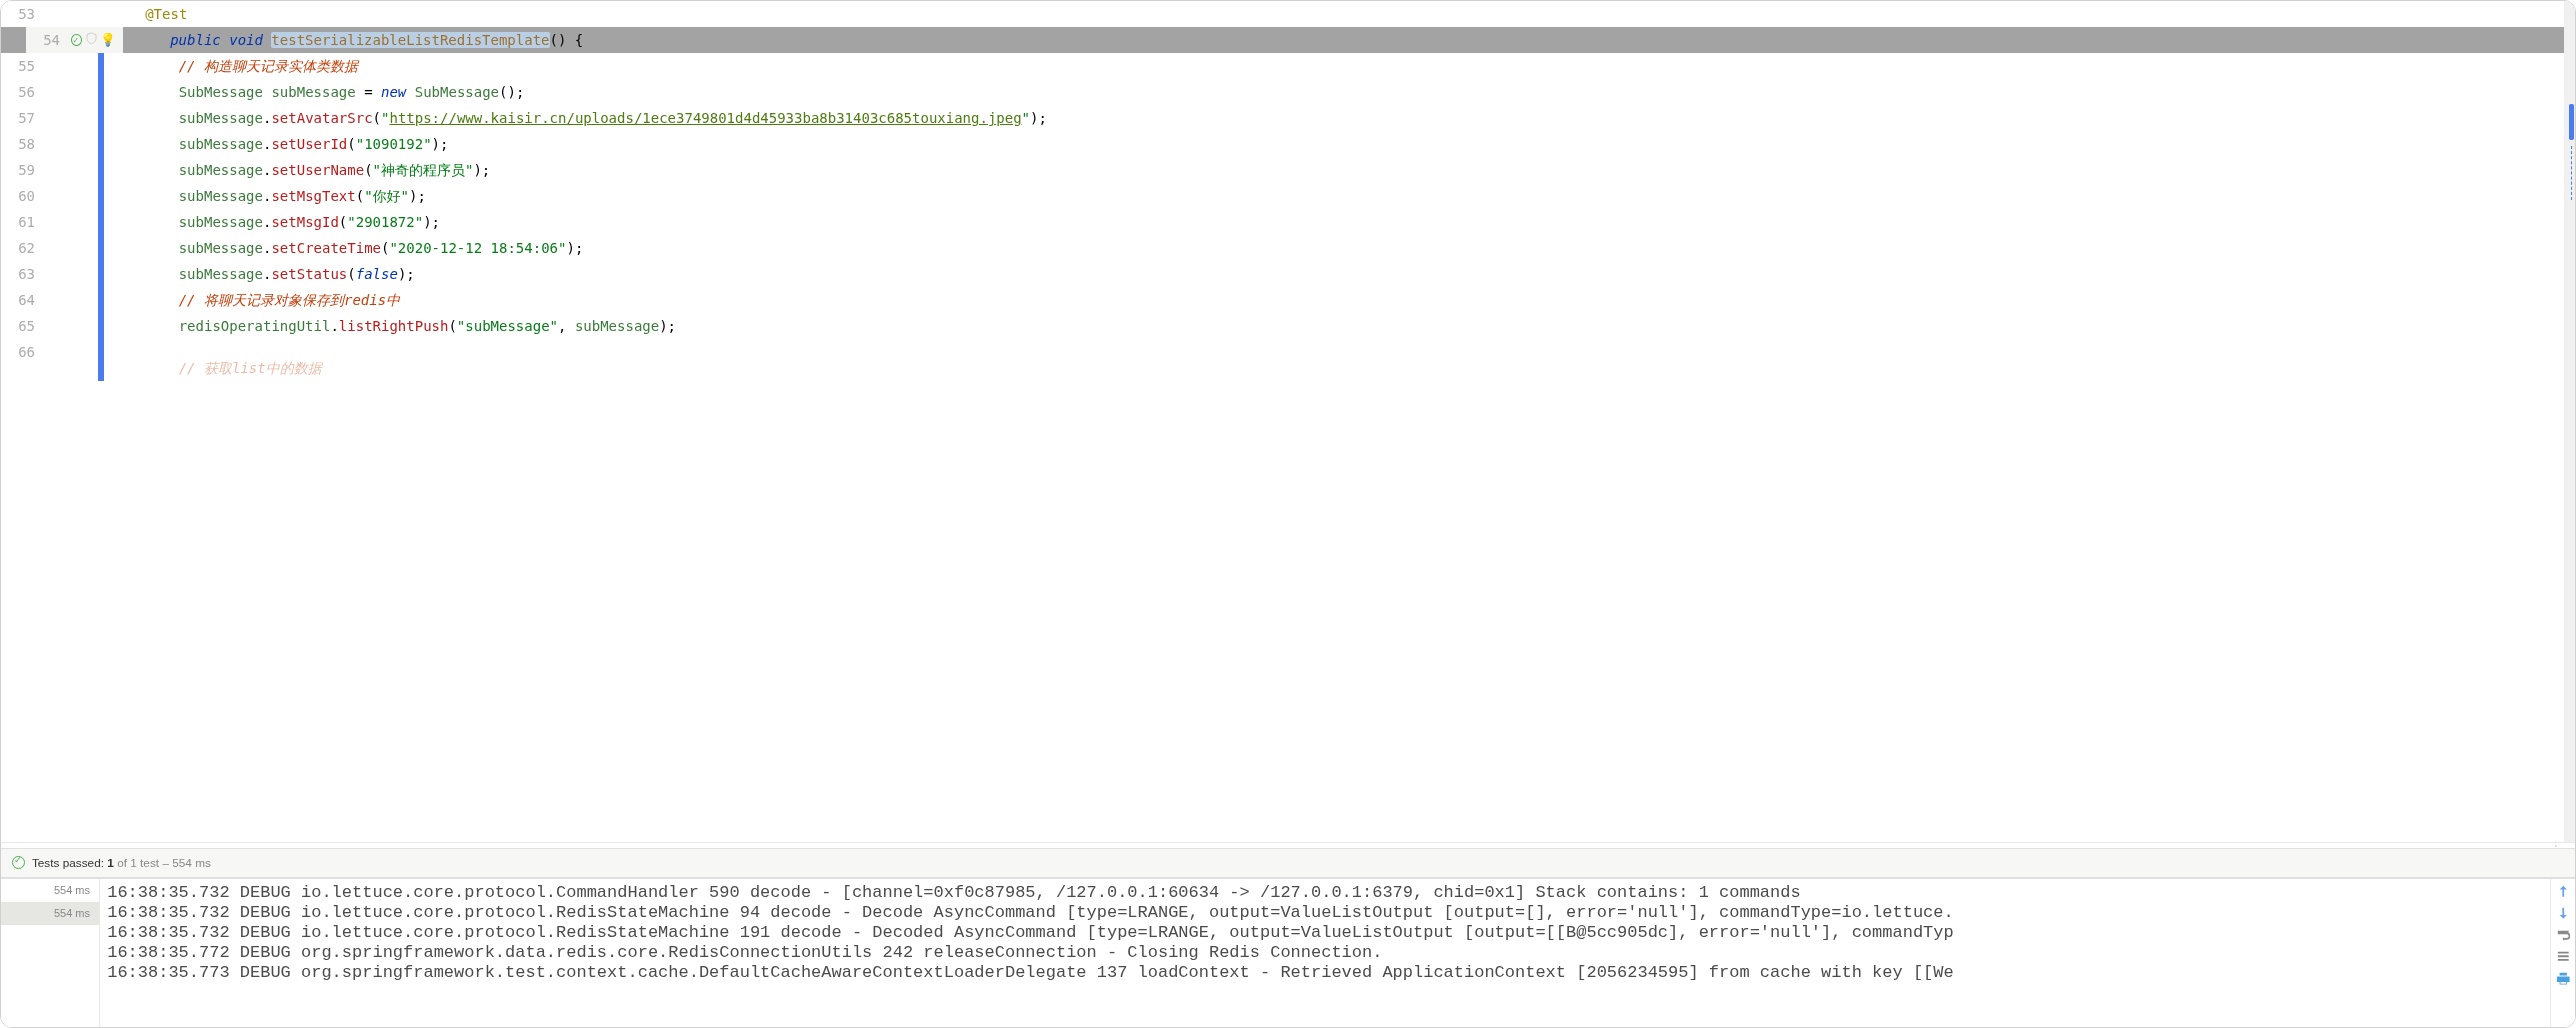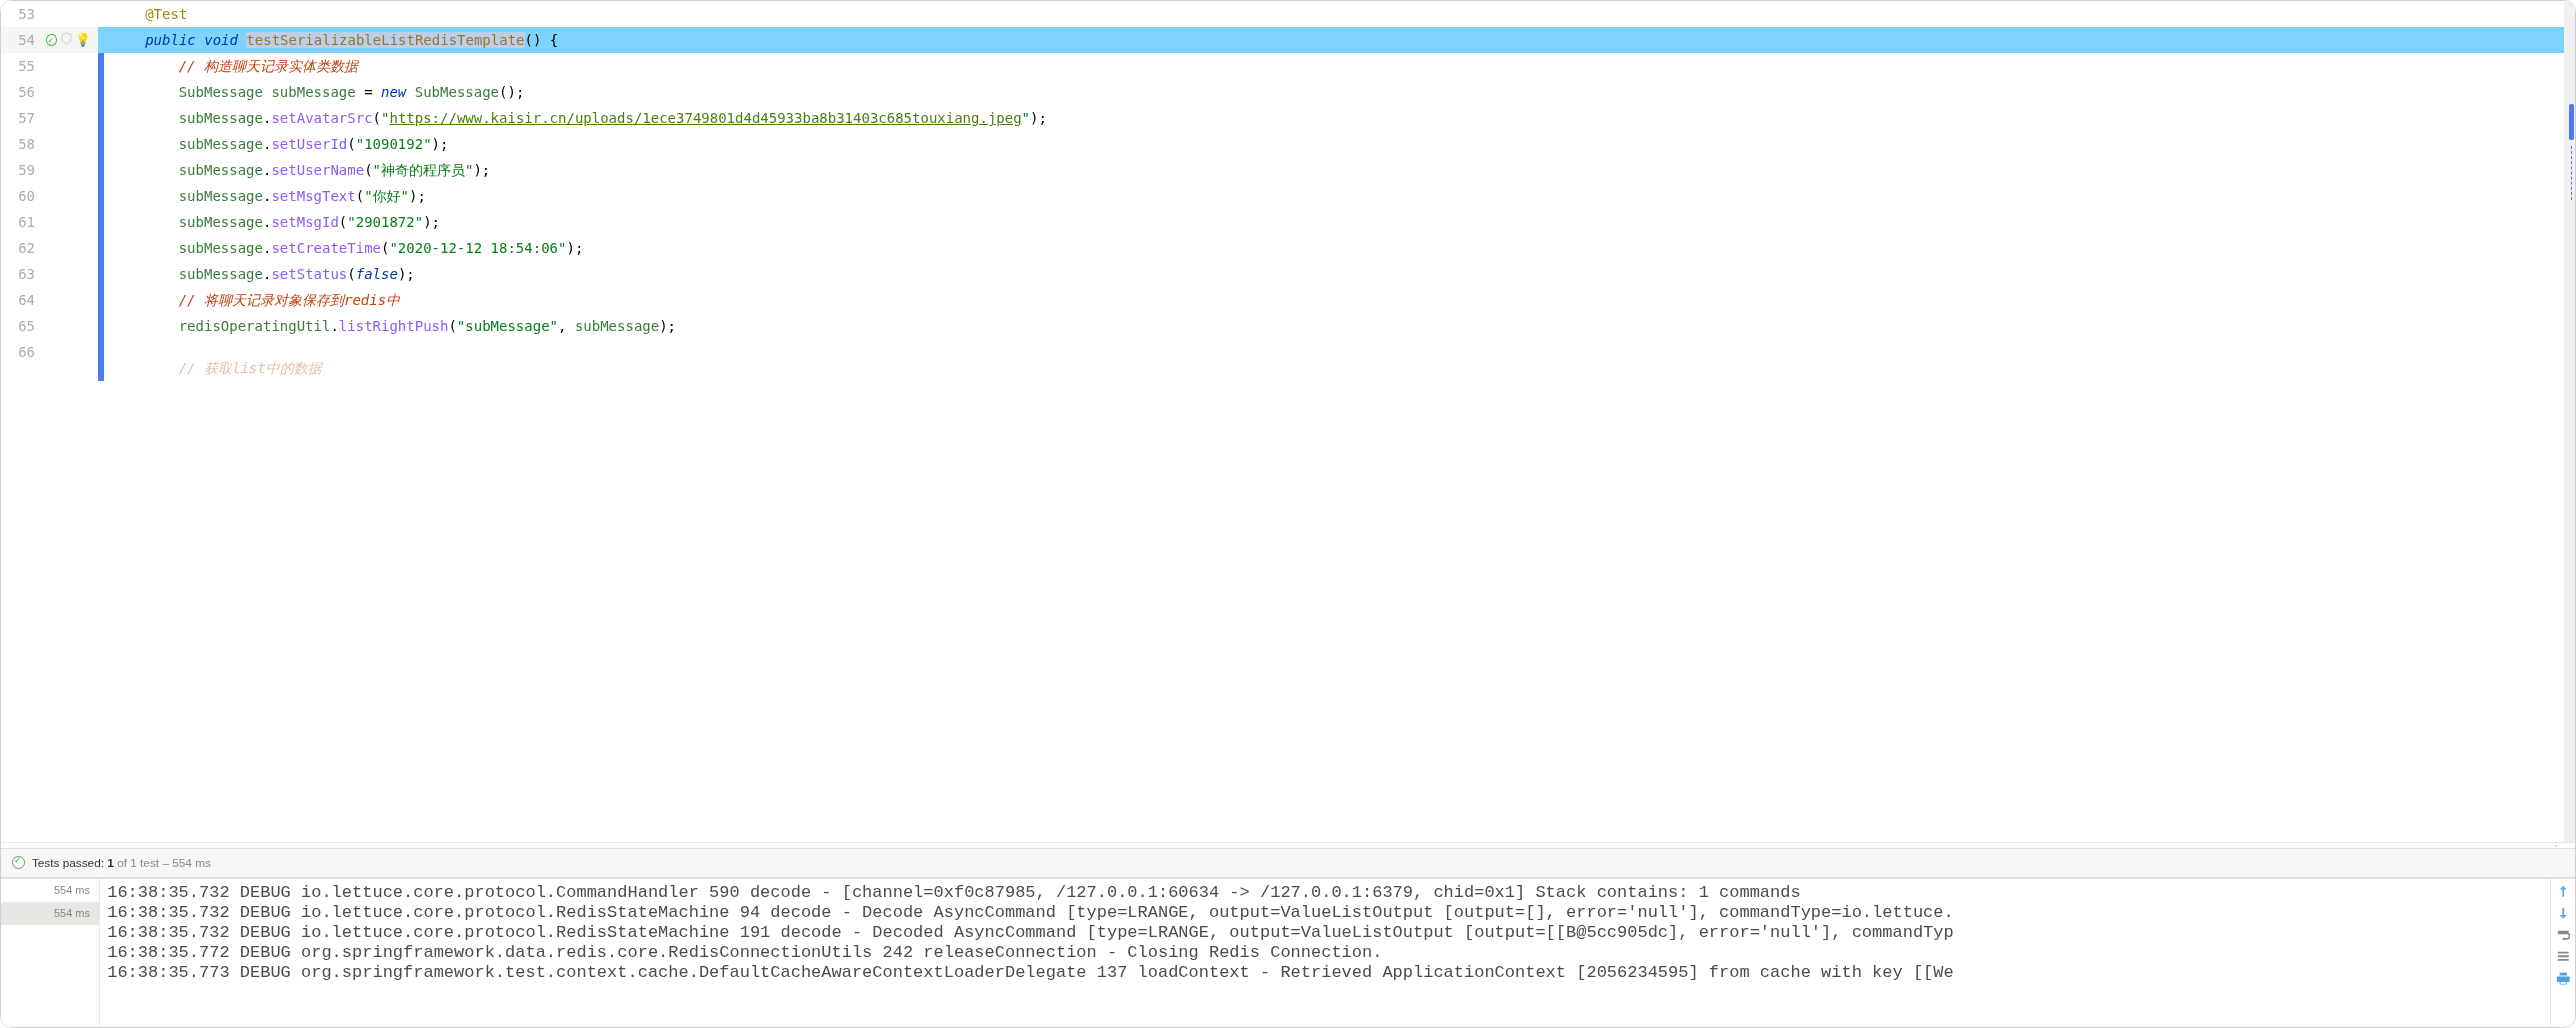--- a/index.html
+++ b/index.html
@@ -25,21 +25,22 @@
       position: relative;
     }
     .code-line {
       display: flex;
       align-items: flex-start;
       min-height: 26px;
       line-height: 26px;
       font-size: 14px;
     }
     .code-line.highlighted {
-      background: #7dd3fc;
+      background: #a3a3a3;
+      padding-left: 25px;
     }
     .gutter {
       display: flex;
       align-items: center;
       min-width: 90px;
       padding-right: 7.2px;
       background: #ffffff;
     }
     .code-line.highlighted .gutter {
       background: #f5f5f3;
@@ -88,21 +89,21 @@
       padding-left: 36px;
     }
     .selection-bg {
       background: #b8cfe5;
       border-radius: 1.8px;
     }
     .tok-annotation { color: #9e880d; }
     .tok-keyword { color: #0033b3; font-style: italic; }
     .tok-type { color: #3c7a3c; }
     .tok-method { color: #a07030; }
-    .tok-method-call { color: #8b5cf6; }
+    .tok-method-call { color: #b91c1c; }
     .tok-string { color: #067d17; }
     .tok-string-link { color: #4d7c0f; text-decoration: underline; }
     .tok-comment { color: #c2410c; font-style: italic; }
     .tok-identifier { color: #3c7a3c; }
     .tok-bool { color: #0033b3; font-style: italic; }
     .tok-punct { color: #000; }
     
     .scrollbar-right {
       position: absolute;
       right: 0;

